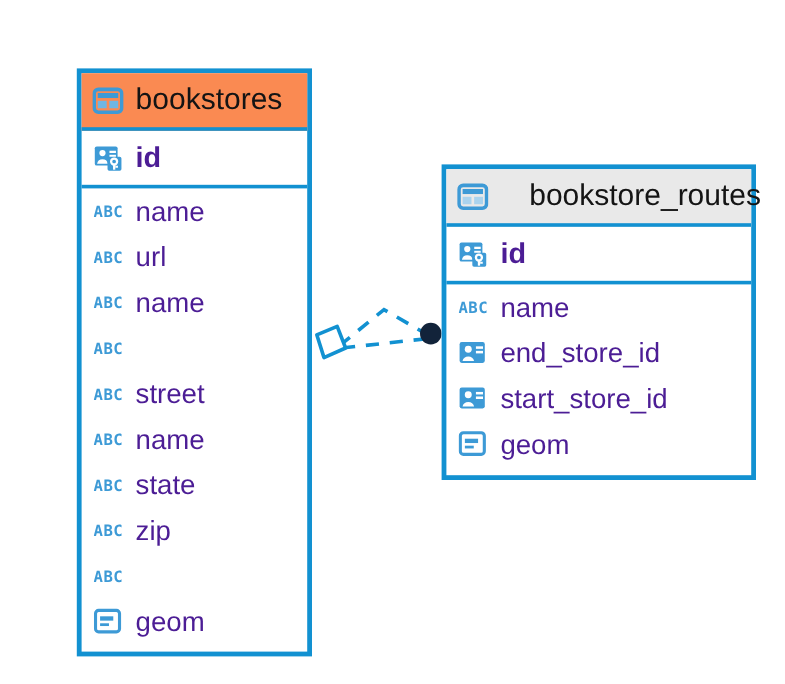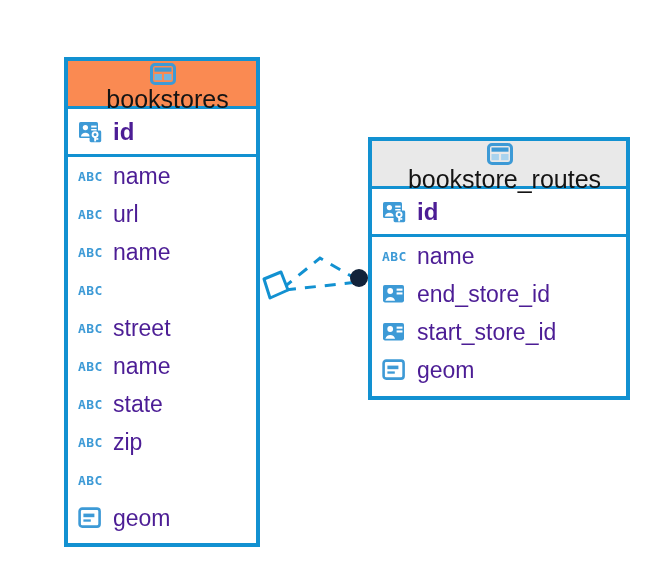--- a/index.html
+++ b/index.html
@@ -40,24 +40,23 @@
     border: 4px solid #1291d1;
   }
 
   .entity-header {
     display: flex;
     align-items: center;
     box-sizing: border-box;
     height: 48px;
     padding: 0 8px 0 9px;
     border-bottom: 3px solid #1291d1;
-    flex-direction: column;
   }
   .entity-header.accent-orange { background: #fa8a52; }
-  .entity-header.accent-grey   { background: #e9e9e9; }
+  .entity-header.accent-grey   { background: #e9e9e9; gap: 24px; }
 
   .entity-title {
     font-size: 25px;
     color: #141414;
     margin-left: 10px;
     white-space: nowrap;
     line-height: 1;
   }
 
   .field-row {

